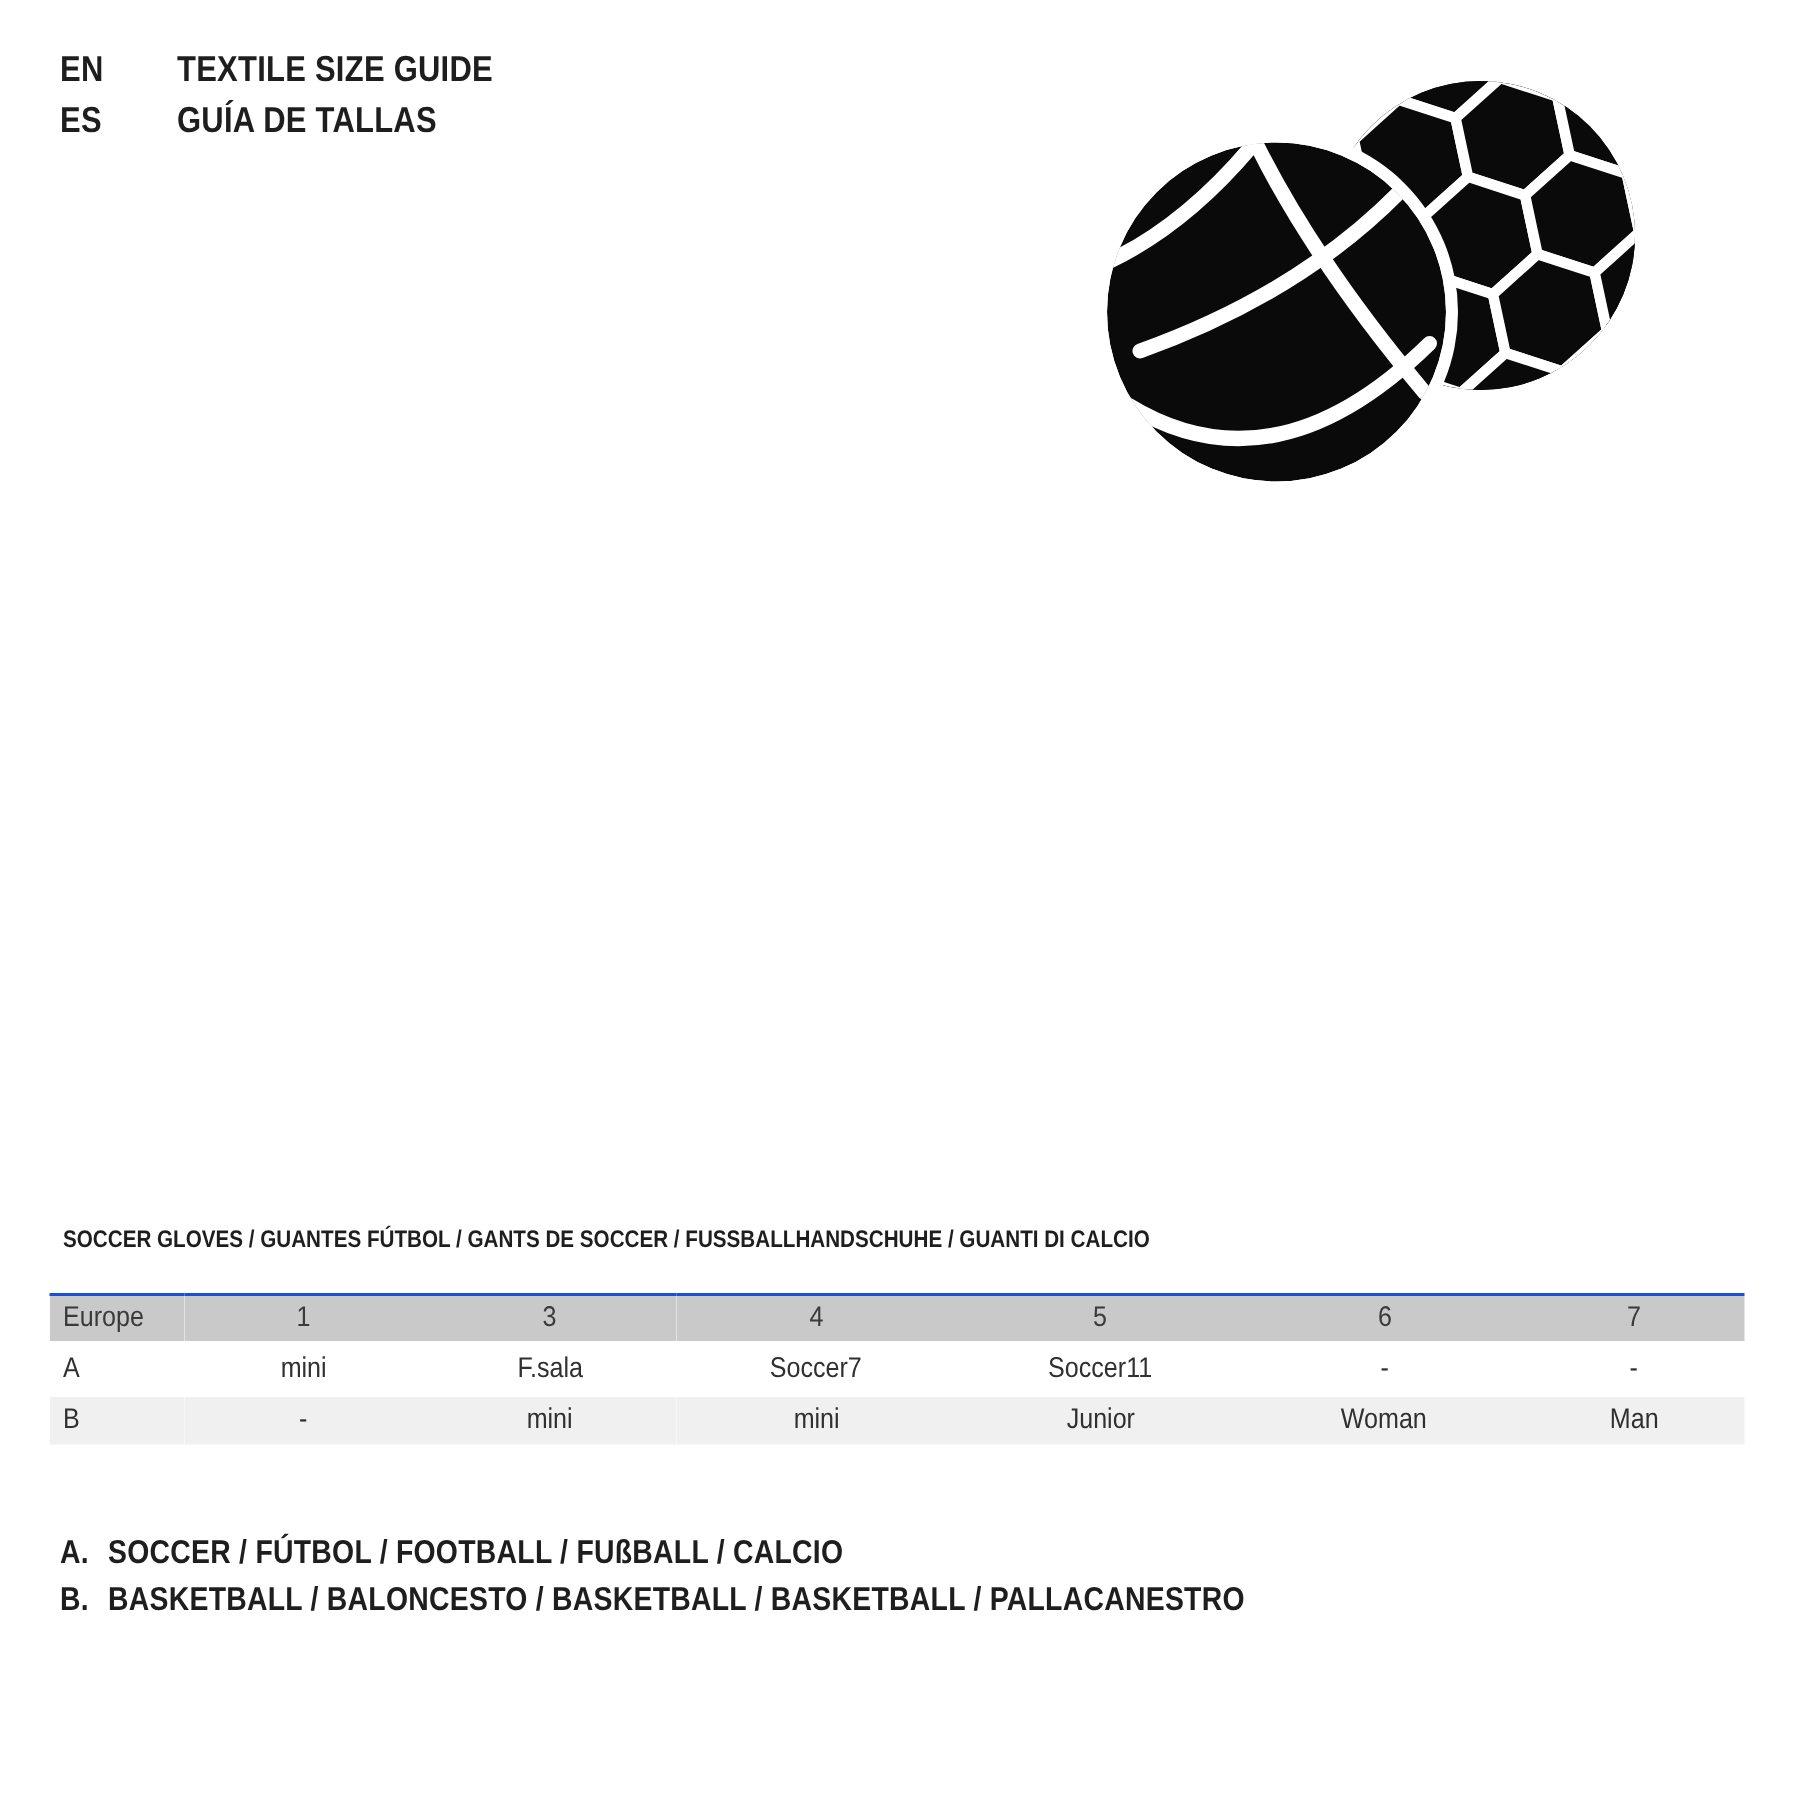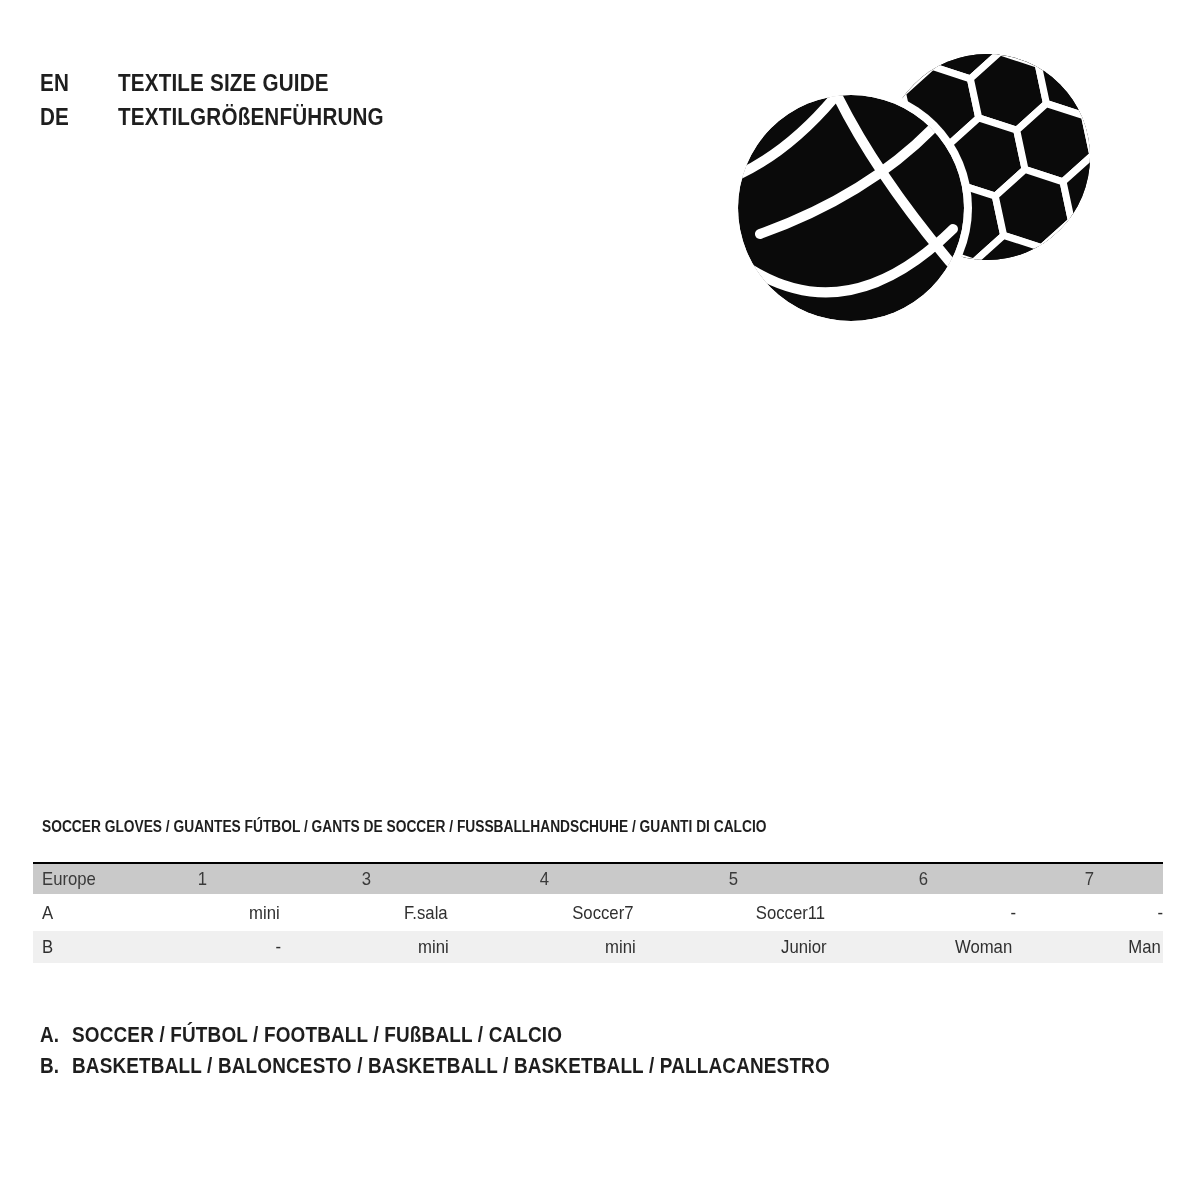--- a/index.html
+++ b/index.html
@@ -10,21 +10,21 @@
     width: 1200px;
     height: 1200px;
     background: #ffffff;
     overflow: hidden;
   }
   
   .cond  { display: inline-block; transform: scaleX(.86); transform-origin: 0 50%; white-space: nowrap; }
   .condc { display: inline-block; transform: scaleX(.88); transform-origin: 50% 50%; white-space: nowrap; }
 
   
-  .lang-list { position: absolute; left: 40px; top: 30px; margin-top: 36px; }
+  .lang-list { position: absolute; left: 40px; top: 30px; }
   .lang-row { display: flex; height: 34px; align-items: center; }
   .lang-code, .lang-label {
     font-weight: 700; font-size: 24px; color: #1e1e1e; letter-spacing: 0.2px;
   }
   .lang-code { width: 78px; flex: 0 0 78px; }
 
   
   .balls { position: absolute; left: 710px; top: 22px; }
 
   
@@ -36,24 +36,24 @@
   
   .size-table {
     position: absolute; left: 33px; top: 862px; width: 1130px;
     border-collapse: collapse; table-layout: fixed;
   }
   .size-table th, .size-table td {
     font-size: 19px; text-align: center; vertical-align: middle;
     overflow: hidden;
   }
   .size-table thead tr { height: 31px; background: #c9c9c9; }
-  .size-table thead th { font-weight: 400; color: #3a3a3a; border-top: 2px solid #000000; }
+  .size-table thead th { font-weight: 400; color: #3a3a3a; border-top: 2px solid #1d4ed8; }
   .size-table tbody tr.row-a { height: 37px; background: #ffffff; }
   .size-table tbody tr.row-b { height: 32px; background: #f0f0f0; }
-  .size-table tbody td { font-weight: 400; color: #303030; text-align: right; }
+  .size-table tbody td { font-weight: 400; color: #303030; }
   .size-table .first { text-align: left; padding-left: 9px; }
   .size-table .first .condc { transform-origin: 0 50%; }
   .col-0 { width: 8%; }  .col-1 { width: 14%; }   .col-2 { width: 15%; }
   .col-3 { width: 16.5%; } .col-4 { width: 17%; } .col-5 { width: 16.5%; }
   .col-6 { width: 13%; }
 
   
   .legend { position: absolute; left: 40px; top: 1019px; }
   .legend-row { display: flex; height: 31px; align-items: center; }
   .legend-code, .legend-label {
@@ -65,22 +65,22 @@
 <body>
 
 <div class="canvas">
 
   <section class="lang-list">
     <div class="lang-row">
       <span class="lang-code"><span class="cond">EN</span></span>
       <span class="lang-label cond">TEXTILE SIZE GUIDE</span>
     </div>
     <div class="lang-row">
-      <span class="lang-code"><span class="cond">DE</span></span>
-      <span class="lang-label cond">TEXTILGRÖßENFÜHRUNG</span>
+      <span class="lang-code"><span class="cond">ES</span></span>
+      <span class="lang-label cond">GUÍA DE TALLAS</span>
     </div>
   </section>
 
   <svg class="balls" width="420" height="345" viewBox="0 0 420 345" aria-hidden="true">
     <defs>
       <clipPath id="clip-soccer">
           <circle cx="277" cy="135" r="103"></circle>
         </clipPath>
       <clipPath id="clip-bball">
           <circle cx="141" cy="186" r="113"></circle>

